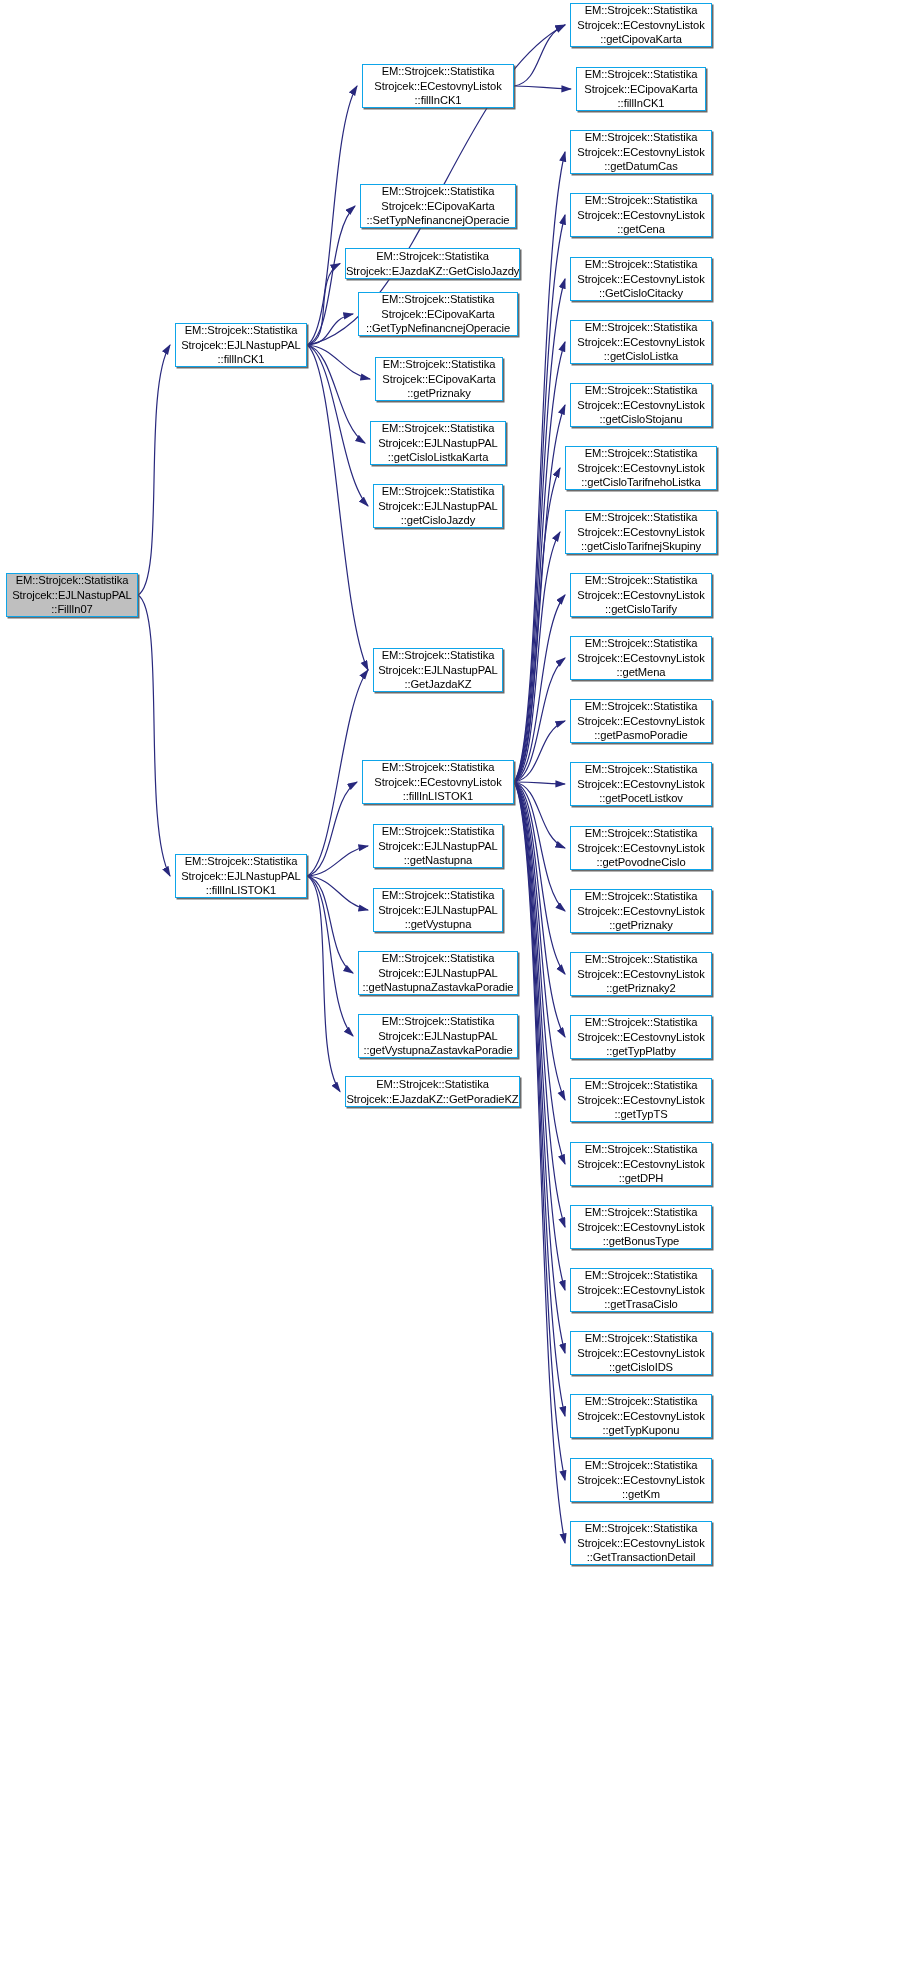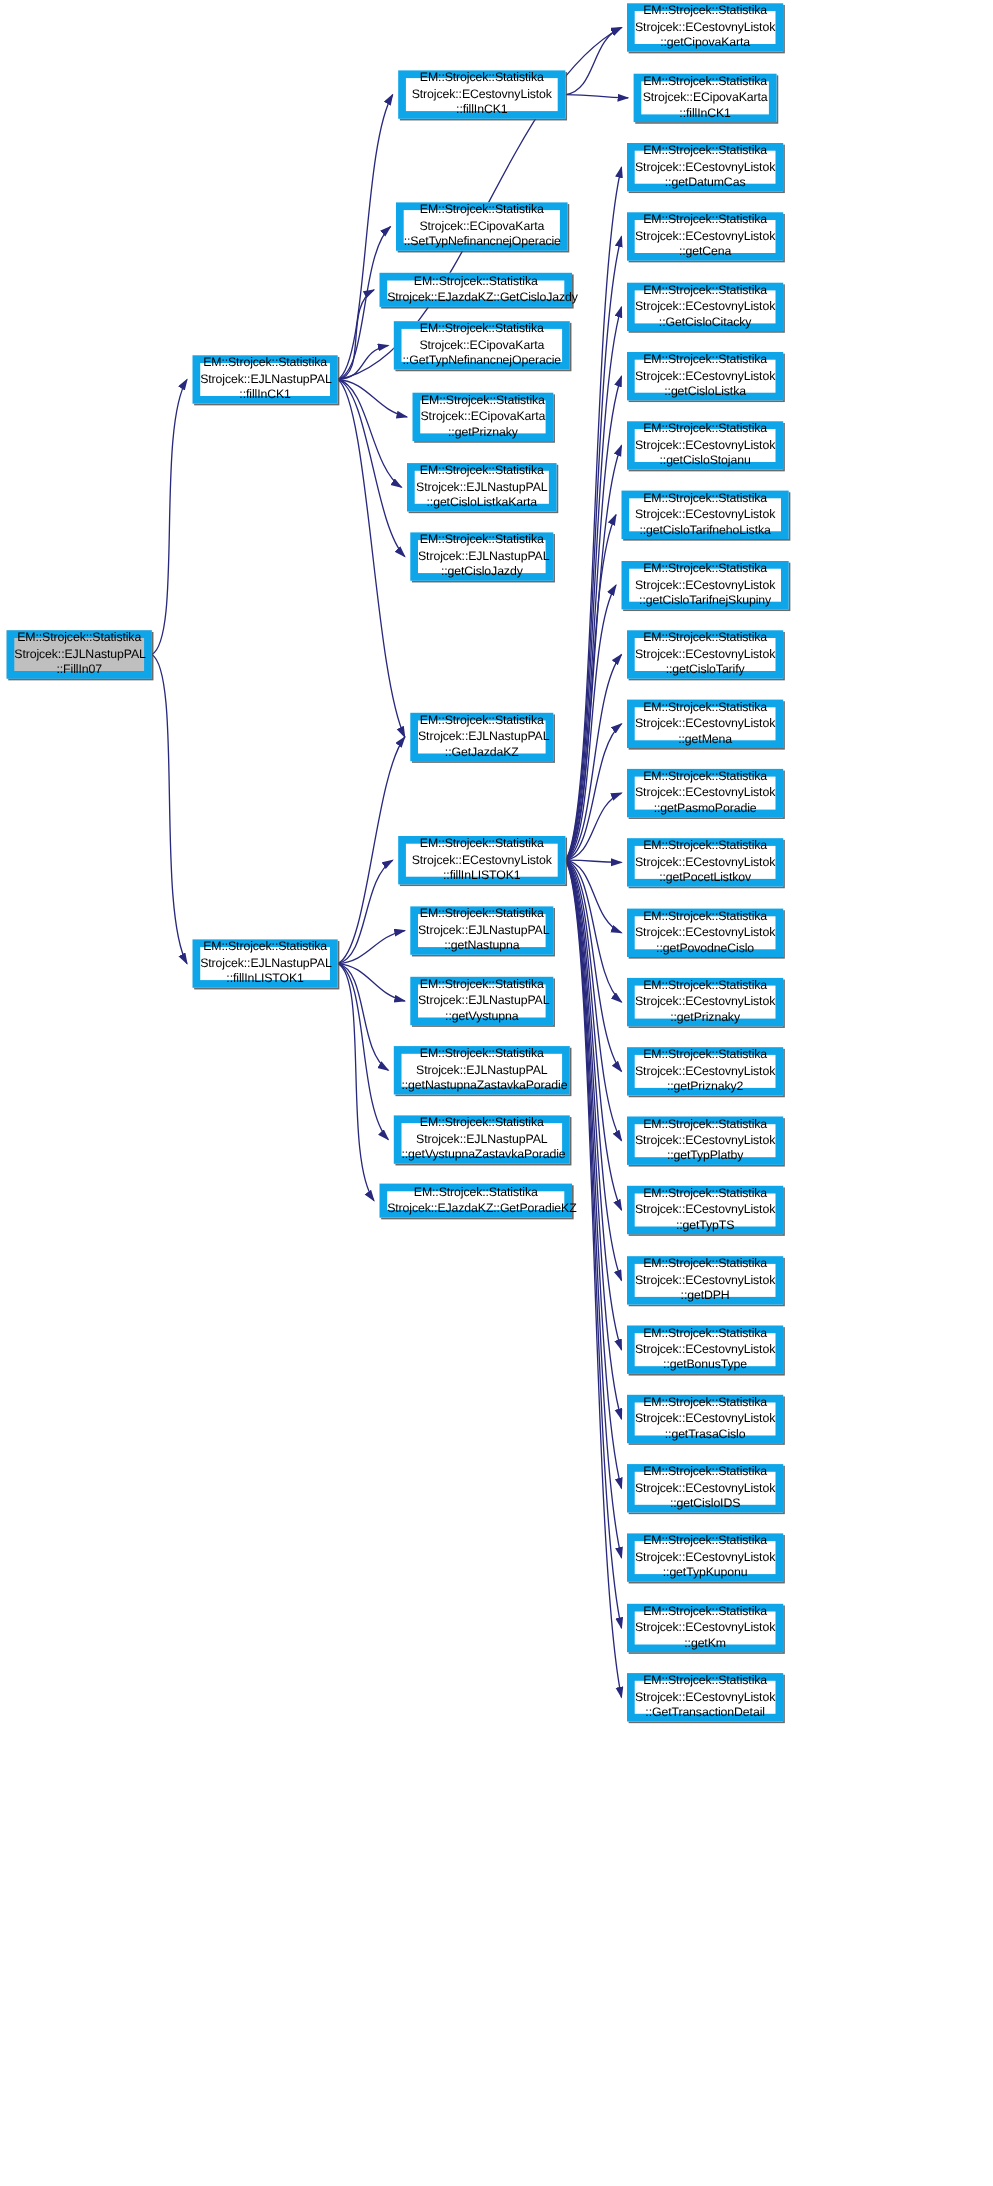--- a/index.html
+++ b/index.html
@@ -1,19 +1,19 @@
 <!DOCTYPE html>
 <html><head>
 <meta charset="utf-8">
 <style>
   html,body{margin:0;padding:0;background:#ffffff;}
   body{font-family:"Liberation Sans","DejaVu Sans",sans-serif;}
   #graph{position:relative;width:903px;height:1987px;overflow:hidden;background:#fff;}
   svg#edges{position:absolute;left:0;top:0;width:903px;height:1987px;pointer-events:none;}
-  .node{position:absolute;box-sizing:border-box;border:7px solid #0ea5e9;background:#ffffff;
+  .node{position:absolute;box-sizing:border-box;border:1px solid #0ea5e9;background:#ffffff;
         display:flex;align-items:center;justify-content:center;text-align:center;
         font-size:11.2px;line-height:1.29;color:#000;letter-spacing:-0.1px;
         box-shadow:1.5px 1.5px 0 0 rgba(80,80,80,0.85);}
   .node.root{background:#bfbfbf;}
   .node span{display:block;width:100%;padding:0 3px;white-space:pre-line;}
 </style>
 </head>
 <body>
 
 <div id="graph">

